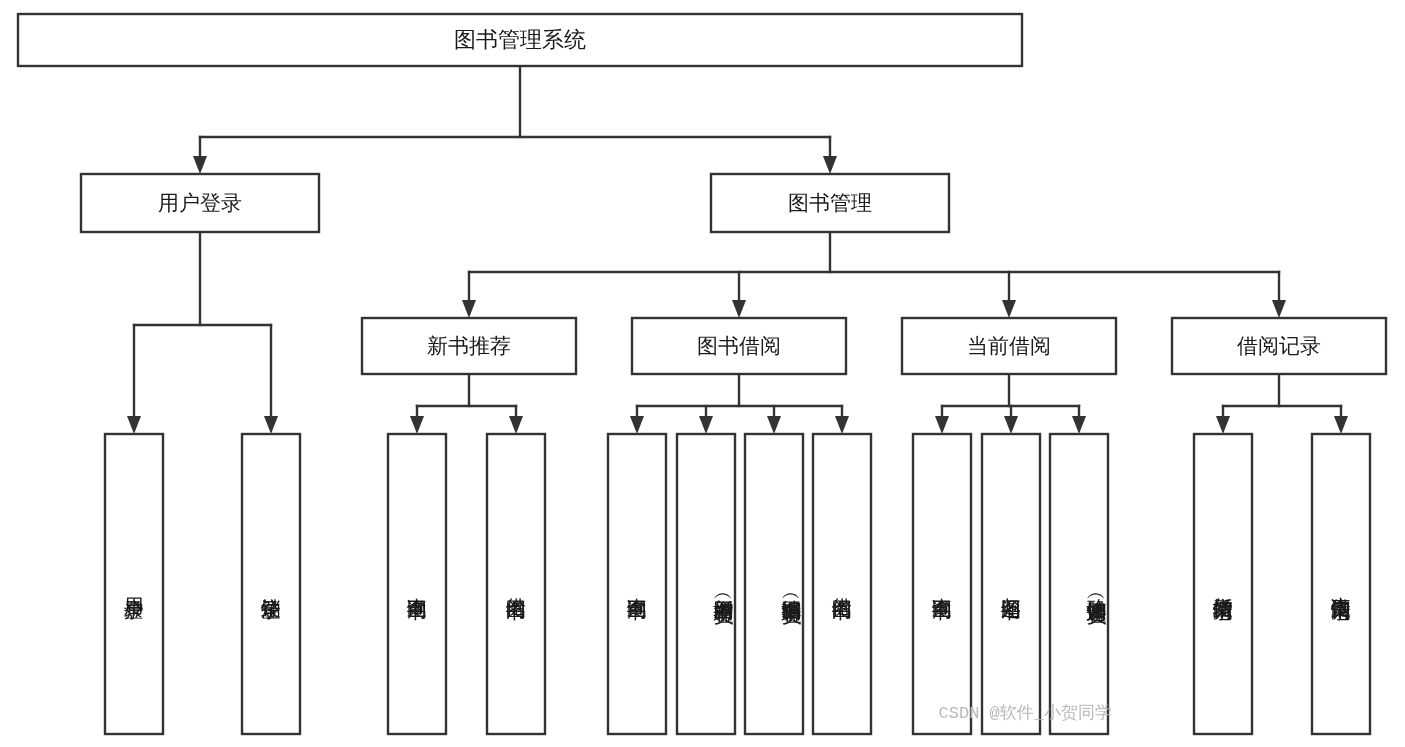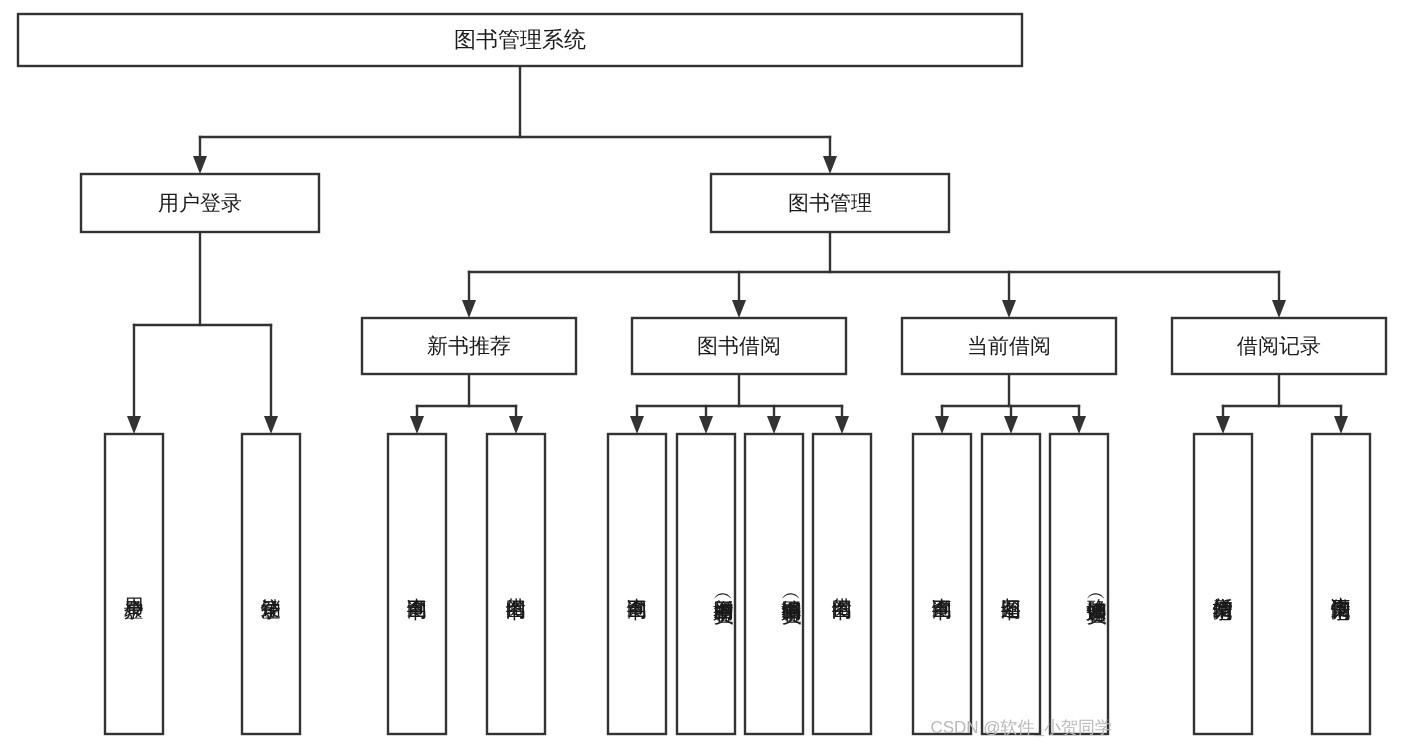--- a/index.html
+++ b/index.html
@@ -61,22 +61,22 @@
     white-space: nowrap;
     letter-spacing: 1px;
     display: flex;
     align-items: center;
     justify-content: center;
     pointer-events: none;
   }
   .watermark {
     position: absolute;
     right: 8px;
-    bottom: 8px;
-    font-family: Liberation Sans, sans-serif;
+    bottom: 23px;
+    font-family: Liberation Mono, monospace;
     font-size: 17px;
     color: #b9b9b9;
     white-space: nowrap;
   }
 </style>
 </head>
 <body>
 
 <div id="diagram-root">
 

